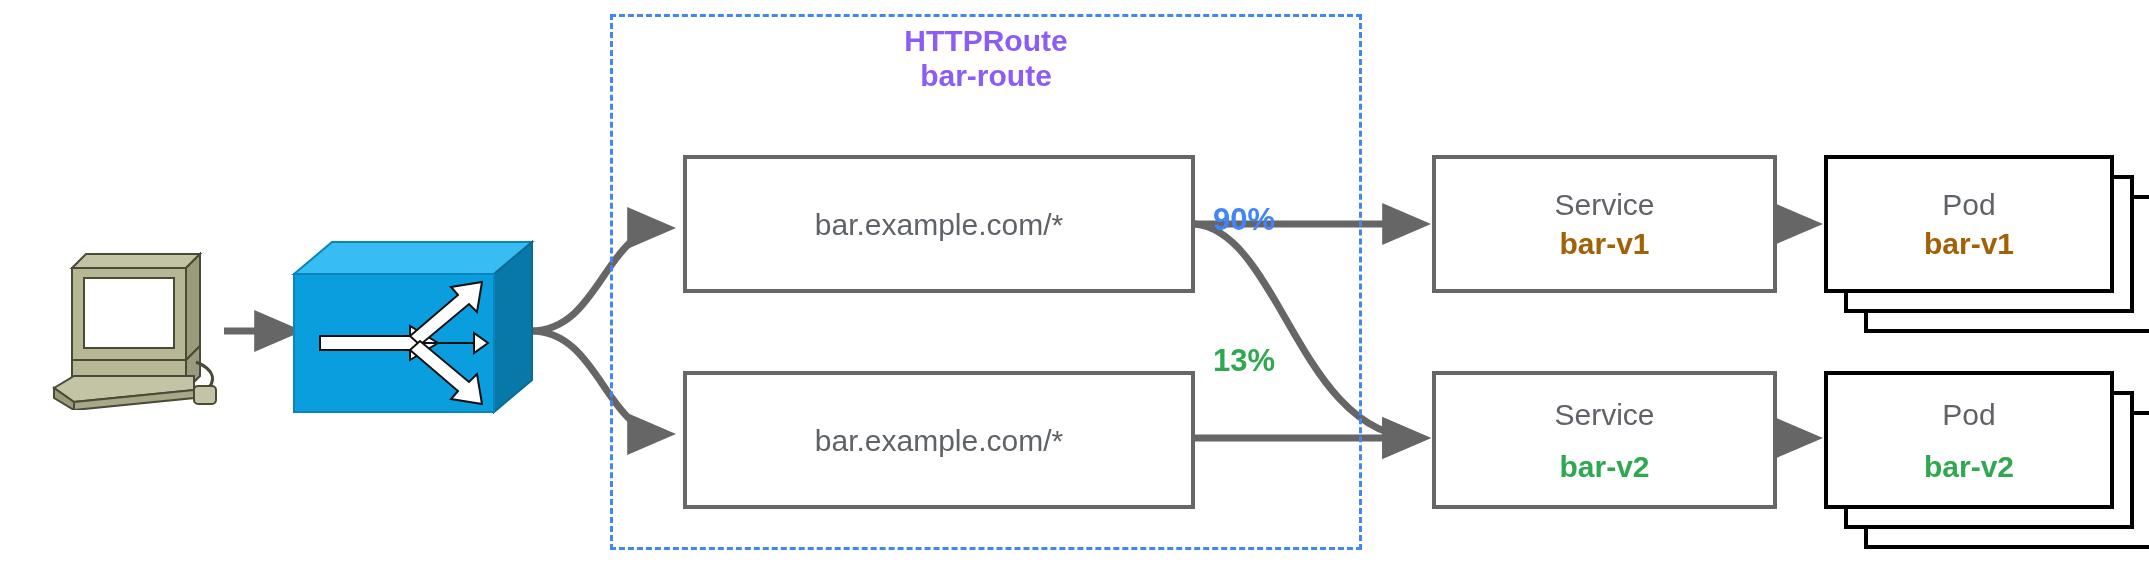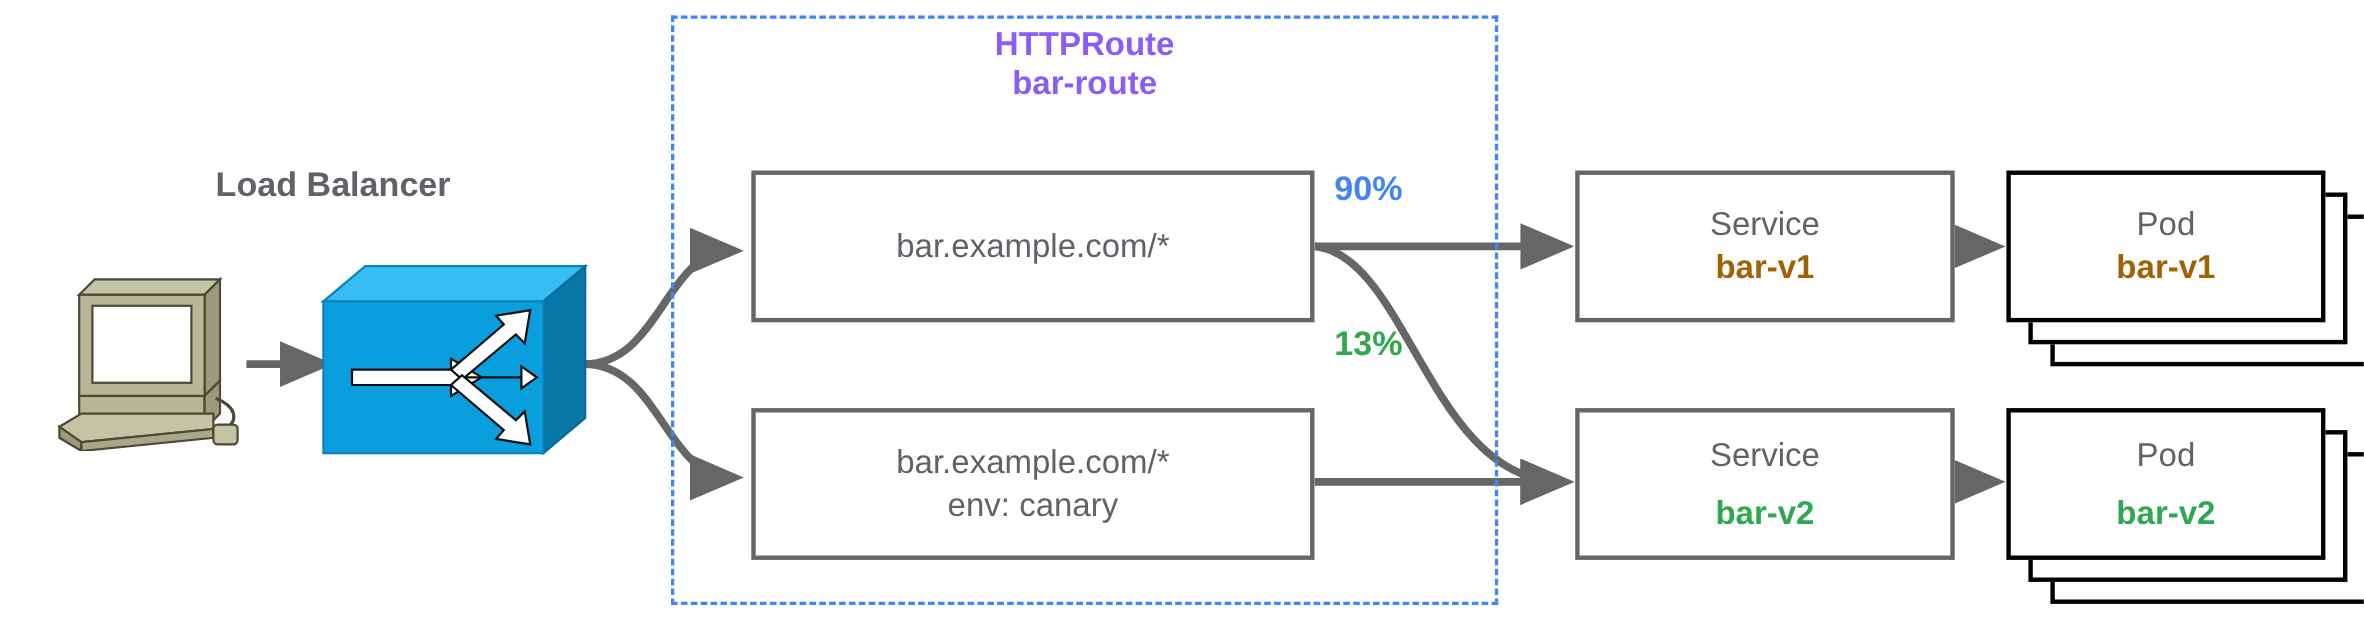--- a/index.html
+++ b/index.html
@@ -96,20 +96,21 @@
     color: #5f6368;
     font-weight: bold;
     font-size: 31px;
     white-space: nowrap;
   }
   .pct-label {
     position: absolute;
     font-weight: bold;
     font-size: 31px;
     white-space: nowrap;
+    margin-top: 48px;
   }
   .pct-blue { color: #4285f4; }
   .pct-green { color: #2fa84f; }
 
   
   .client-icon { position: absolute; }
   
   .lb-icon { position: absolute; }
 </style>
 </head>
@@ -155,21 +156,20 @@
     <path d="M142 110 L156 96 L156 126 L142 140 Z" fill="#9a9a7c" stroke="#4a4a36" stroke-width="2"></path>
 
     <path d="M10 138 L30 126 L150 126 L150 140 L30 152 Z" fill="#c3c3a5" stroke="#4a4a36" stroke-width="2"></path>
     <path d="M10 138 L10 148 L30 160 L30 152 Z" fill="#9a9a7c" stroke="#4a4a36" stroke-width="2"></path>
     <path d="M30 152 L30 160 L150 148 L150 140 Z" fill="#a8a889" stroke="#4a4a36" stroke-width="2"></path>
 
     <path d="M152 112 C 172 120 172 132 162 140" fill="none" stroke="#4a4a36" stroke-width="3"></path>
     <rect x="150" y="136" width="22" height="18" rx="4" fill="#c3c3a5" stroke="#4a4a36" stroke-width="2"></rect>
   </svg>
 
-  <div class="plain-label" style="left:196px; top:150px;">Load Balancer</div>
 
   <svg class="lb-icon" style="left:288px; top:240px;" width="250" height="180" viewBox="0 0 250 180" xmlns="http://www.w3.org/2000/svg">
 
     <path d="M6 34 L44 2 L244 2 L206 34 Z" fill="#37bdf2" stroke="#0b83bb" stroke-width="2"></path>
 
     <path d="M206 34 L244 2 L244 140 L206 172 Z" fill="#0878a8" stroke="#0b6a94" stroke-width="2"></path>
 
     <rect x="6" y="34" width="200" height="138" fill="#0a9ede" stroke="#0b83bb" stroke-width="2"></rect>
 
     <path d="M32 96 L122 96 L122 86 L150 103 L122 120 L122 110 L32 110 Z" fill="#ffffff" stroke="#111111" stroke-width="2"></path>
@@ -184,21 +184,20 @@
     <span class="kind">HTTPRoute</span>
     <span class="name">bar-route</span>
   </div>
 
   <div class="node box" style="left:683px; top:155px; width:512px; height:138px;">
     <span>bar.example.com/*</span>
   </div>
 
   <div class="node box" style="left:683px; top:371px; width:512px; height:138px;">
     <span>bar.example.com/*</span>
-    <span class="line2">env: canary</span>
   </div>
 
   <div class="pct-label pct-blue" style="left:1213px; top:154px;">90%</div>
 
   <div class="pct-label pct-green" style="left:1213px; top:295px;">13%</div>
 
   <div class="node box" style="left:1432px; top:155px; width:345px; height:138px;">
     <span>Service</span>
     <span class="line2 accent-blue">bar-v1</span>
   </div>

